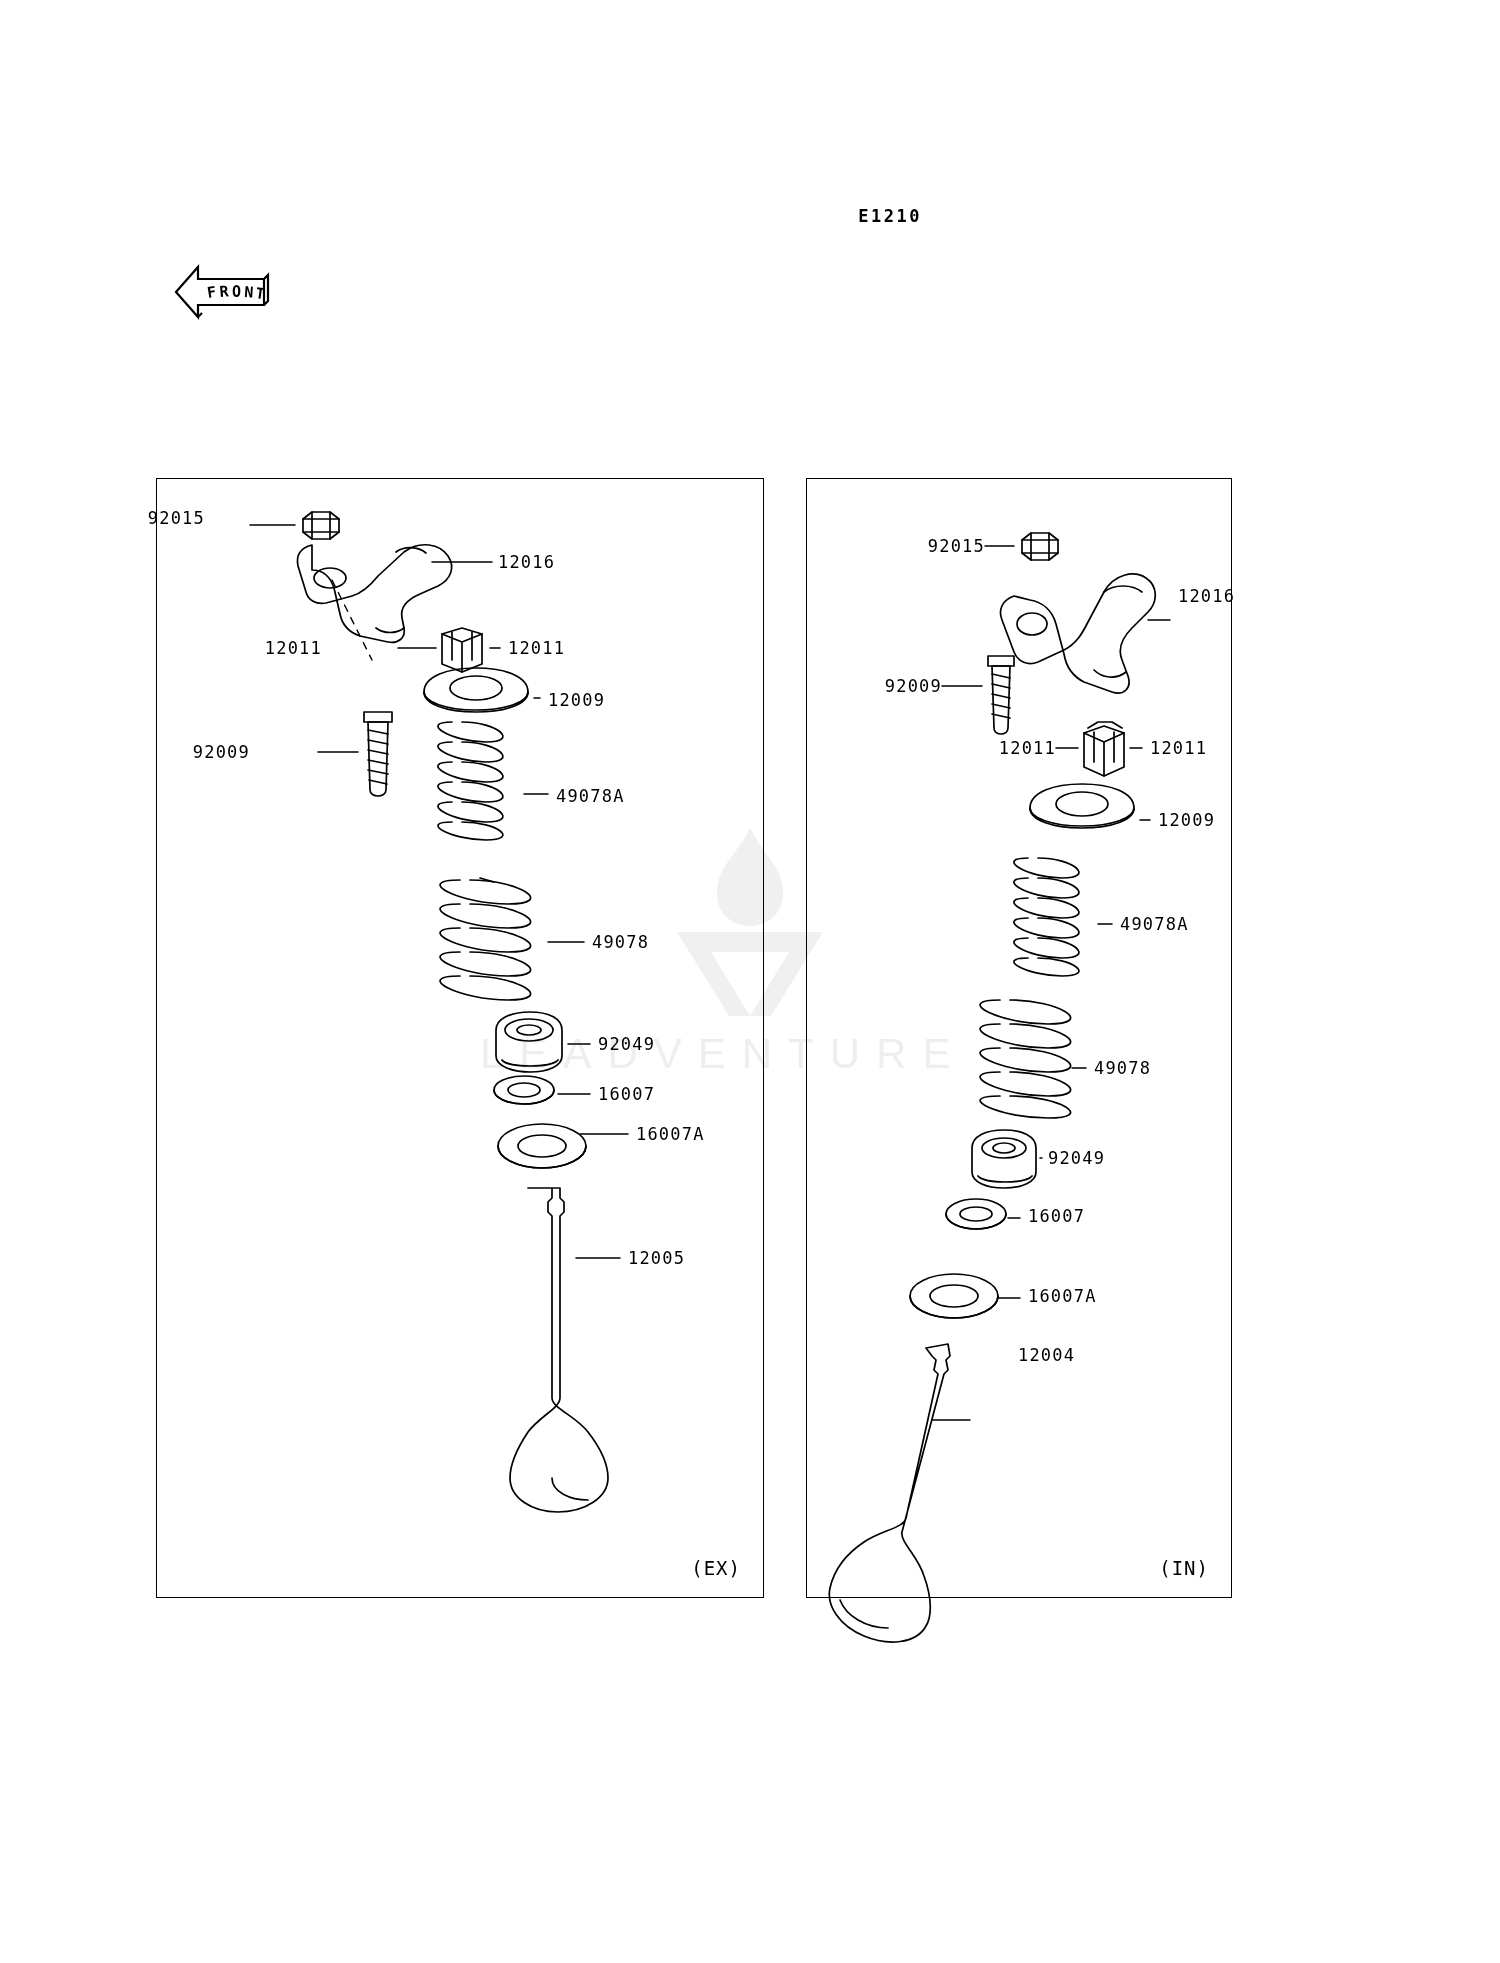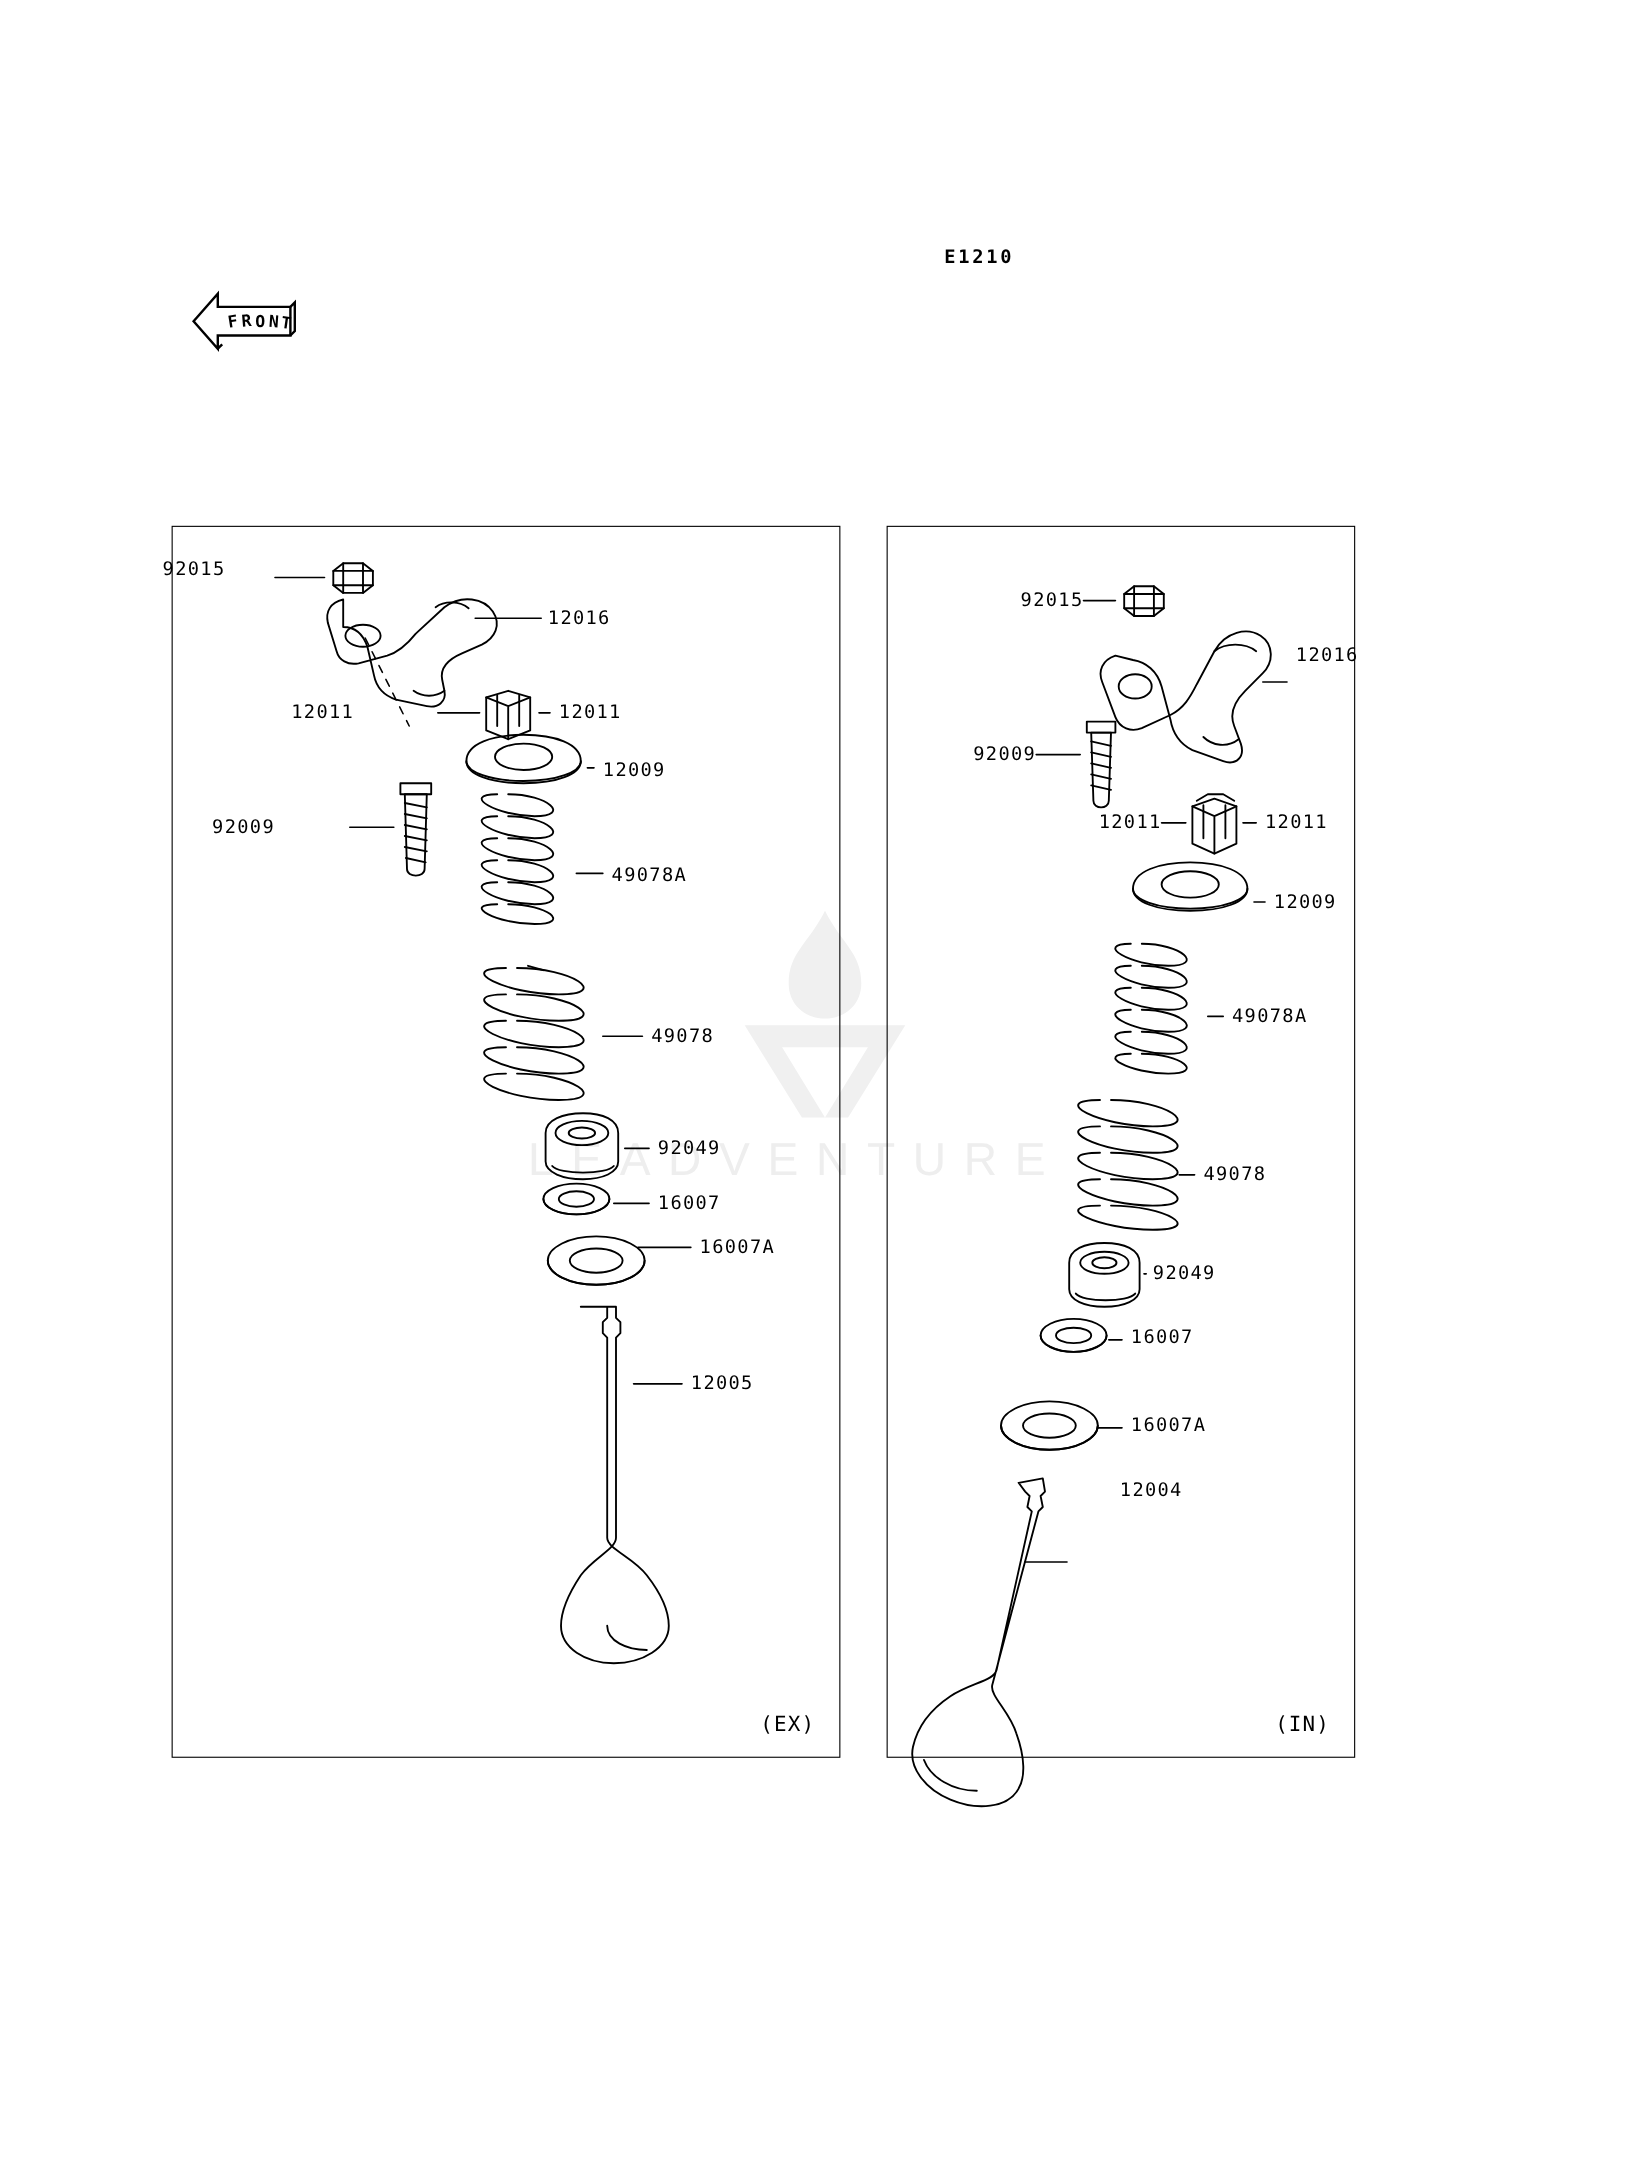--- a/index.html
+++ b/index.html
@@ -15,21 +15,21 @@
     color: #000000;
     overflow: hidden;
   }
   .page {
     position: absolute;
     inset: 0;
   }
   
   .diagram-code {
     position: absolute;
-    top: 224px;
+    top: 206px;
     right: 578px;
     font-family: "DejaVu Sans Mono", monospace;
     font-size: 17px;
     font-weight: bold;
     letter-spacing: 2.5px;
   }
   
   .front-badge {
     position: absolute;
     left: 168px;

